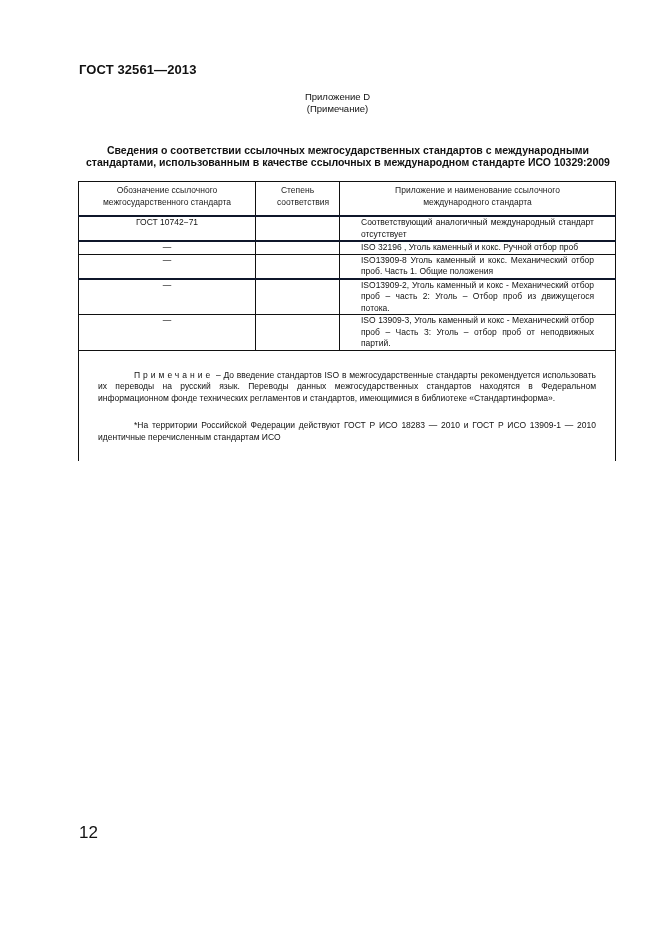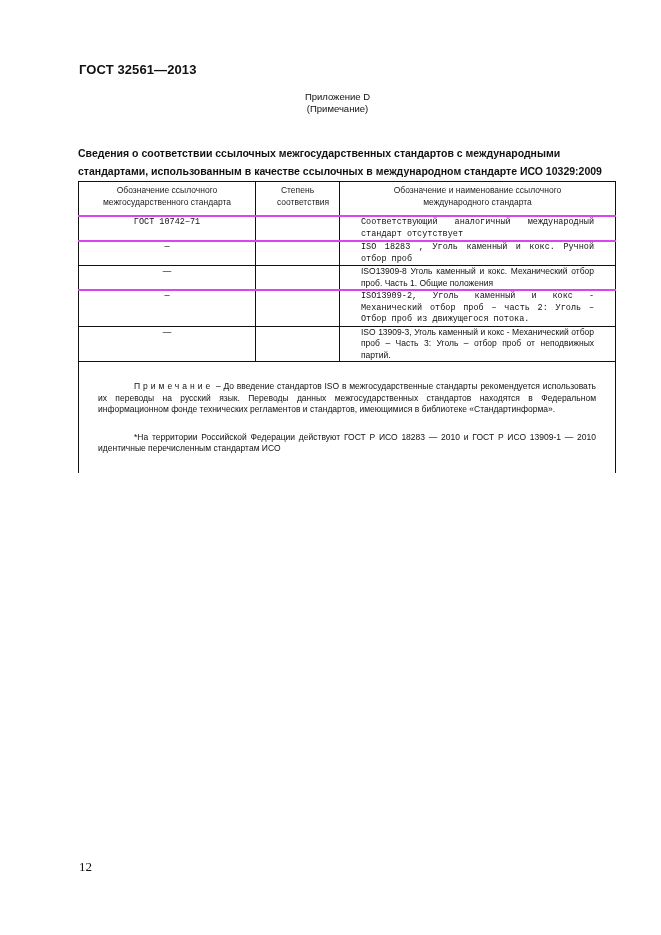--- a/index.html
+++ b/index.html
@@ -10,41 +10,41 @@
   .doc-code {
     position: absolute; left: 79px; top: 62px;
     font-size: 13px; font-weight: bold; letter-spacing: 0.1px;
   }
   .annex {
     position: absolute; left: 7px; width: 661px; top: 91px;
     text-align: center; font-size: 9.5px; font-weight: normal; line-height: 12px;
   }
   .table-title {
     position: absolute; left: 78px; width: 540px; top: 144px;
-    font-size: 10.5px; font-weight: bold; line-height: 18px;
+    text-align: center; font-size: 10.5px; font-weight: bold; line-height: 12px;
   }
   table.std {
     position: absolute; left: 78px; top: 181px; width: 537px;
     border-collapse: collapse; table-layout: fixed;
     font-size: 8.5px; line-height: 11.5px;
   }
   table.std td, table.std th {
     border: 1px solid #111; padding: 0 21px; vertical-align: top;
     font-weight: normal;
   }
   table.std th { text-align: center; height: 30px; padding-top: 3px; vertical-align: top; color: #222; }
   table.std td.c1 { text-align: center; }
   table.std td.c3 { text-align: justify; }
-  table.std tr.thick-top td { border-top: 2px solid #d946ef; font-family: Liberation Mono, monospace; }
+  table.std tr.thick-top td { border-top: 2px solid #0f172a; }
   .note-cell { padding: 3px 3px 2px 3px !important; text-align: justify; }
   .note-p { margin: 16px; text-indent: 36px; }
   .note-p + .note-p { margin-top: 4px; }
   .spaced { letter-spacing: 3px; }
   .page-num {
-    position: absolute; left: 79px; top: 859px; font-size: 13px; font-family: Liberation Serif, serif;
+    position: absolute; left: 79px; top: 823px; font-size: 17px;
   }
 </style>
 </head>
 <body>
 
 <div class="doc-code">ГОСТ 32561—2013</div>
 
 <div class="annex">
   <div>Приложение D</div>
   <div>(Примечание)</div>
@@ -55,33 +55,33 @@
 <table class="std">
   <colgroup>
     <col style="width:177px">
     <col style="width:84px">
     <col style="width:276px">
   </colgroup>
   <thead>
     <tr>
       <th>Обозначение ссылочного межгосударственного стандарта</th>
       <th>Степень соответствия</th>
-      <th>Обозначение и наименование ссылочного международного стандарта</th>
+      <th>Приложение и наименование ссылочного международного стандарта</th>
     </tr>
   </thead>
   <tbody>
     <tr class="thick-top" style="height:24px">
       <td class="c1">ГОСТ 10742−71</td>
       <td></td>
       <td class="c3">Соответствующий аналогичный международный стандарт отсутствует</td>
     </tr>
     <tr class="thick-top" style="height:12px">
       <td class="c1">—</td>
       <td></td>
-      <td class="c3">ISO 18283 , Уголь каменный и кокс. Ручной отбор проб</td>
+      <td class="c3">ISO 32196 , Уголь каменный и кокс. Ручной отбор проб</td>
     </tr>
     <tr style="height:24px">
       <td class="c1">—</td>
       <td></td>
       <td class="c3">ISO13909-8  Уголь каменный и кокс. Механический отбор проб. Часть 1. Общие положения</td>
     </tr>
     <tr class="thick-top" style="height:24px">
       <td class="c1">—</td>
       <td></td>
       <td class="c3"> ISO13909-2, Уголь каменный и кокс - Механический отбор проб – часть 2: Уголь – Отбор проб из движущегося потока.</td>

